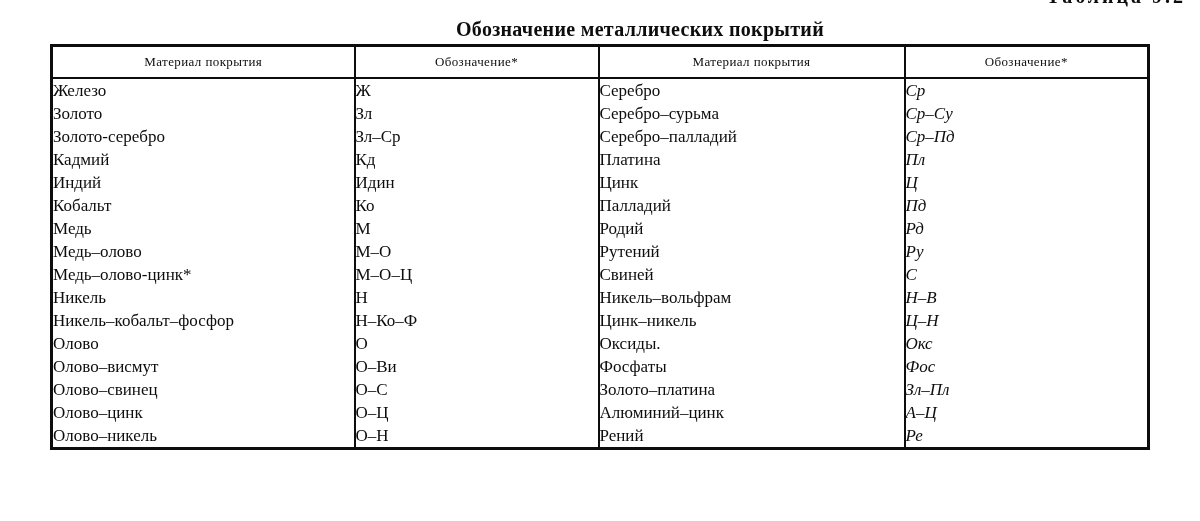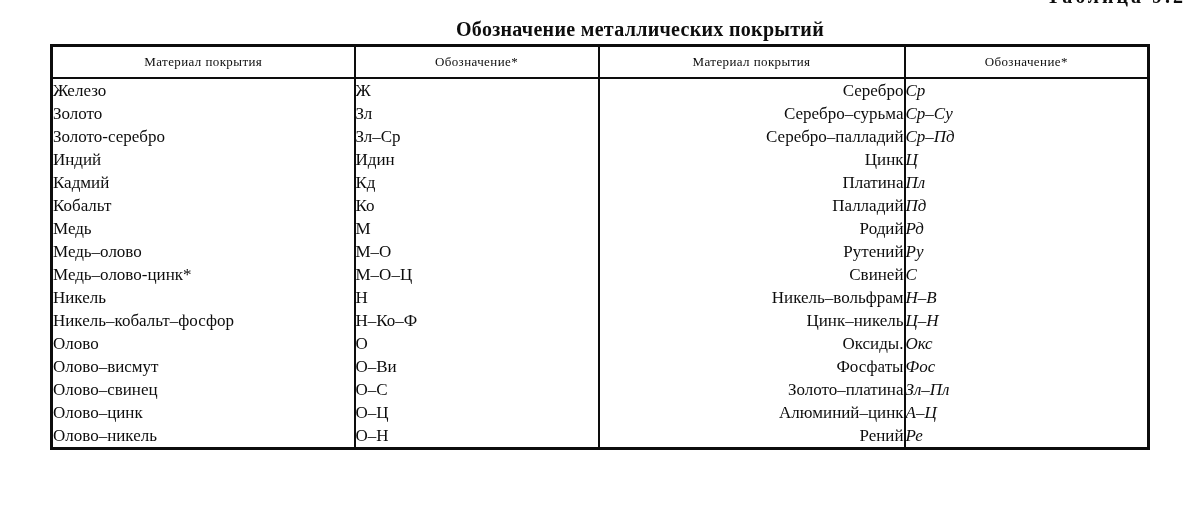--- a/index.html
+++ b/index.html
@@ -65,21 +65,21 @@
     white-space: nowrap;
     overflow: hidden;
   }
   table.coatings th + th,
   table.coatings td + td {
     border-left: 2px solid #0d0d0d;
     margin-top: 33px;
   }
   td.c1 { padding-left: 24px; }
   td.c2 { padding-left: 76px; }
-  td.c3 { padding-left: 11px; text-align: right; }
+  td.c3 { padding-left: 11px; }
   td.c4 { padding-left: 100px; font-style: italic; }
 </style>
 </head>
 <body>
 
 <div class="page">
 
   <div class="caption">Таблица 9.2</div>
 
   <h1 class="title">Обозначение металлических покрытий</h1>
@@ -112,32 +112,32 @@
     <td class="c3">Серебро–сурьма</td>
     <td class="c4">Ср–Су</td>
   </tr>
         <tr>
     <td class="c1">Золото-серебро</td>
     <td class="c2">Зл–Ср</td>
     <td class="c3">Серебро–палладий</td>
     <td class="c4">Ср–Пд</td>
   </tr>
         <tr>
+    <td class="c1">Кадмий</td>
+    <td class="c2">Кд</td>
+    <td class="c3">Платина</td>
+    <td class="c4">Пл</td>
+  </tr>
+        <tr>
     <td class="c1">Индий</td>
     <td class="c2">Идин</td>
     <td class="c3">Цинк</td>
     <td class="c4">Ц</td>
   </tr>
         <tr>
-    <td class="c1">Кадмий</td>
-    <td class="c2">Кд</td>
-    <td class="c3">Платина</td>
-    <td class="c4">Пл</td>
-  </tr>
-        <tr>
     <td class="c1">Кобальт</td>
     <td class="c2">Ко</td>
     <td class="c3">Палладий</td>
     <td class="c4">Пд</td>
   </tr>
         <tr>
     <td class="c1">Медь</td>
     <td class="c2">М</td>
     <td class="c3">Родий</td>
     <td class="c4">Рд</td>

